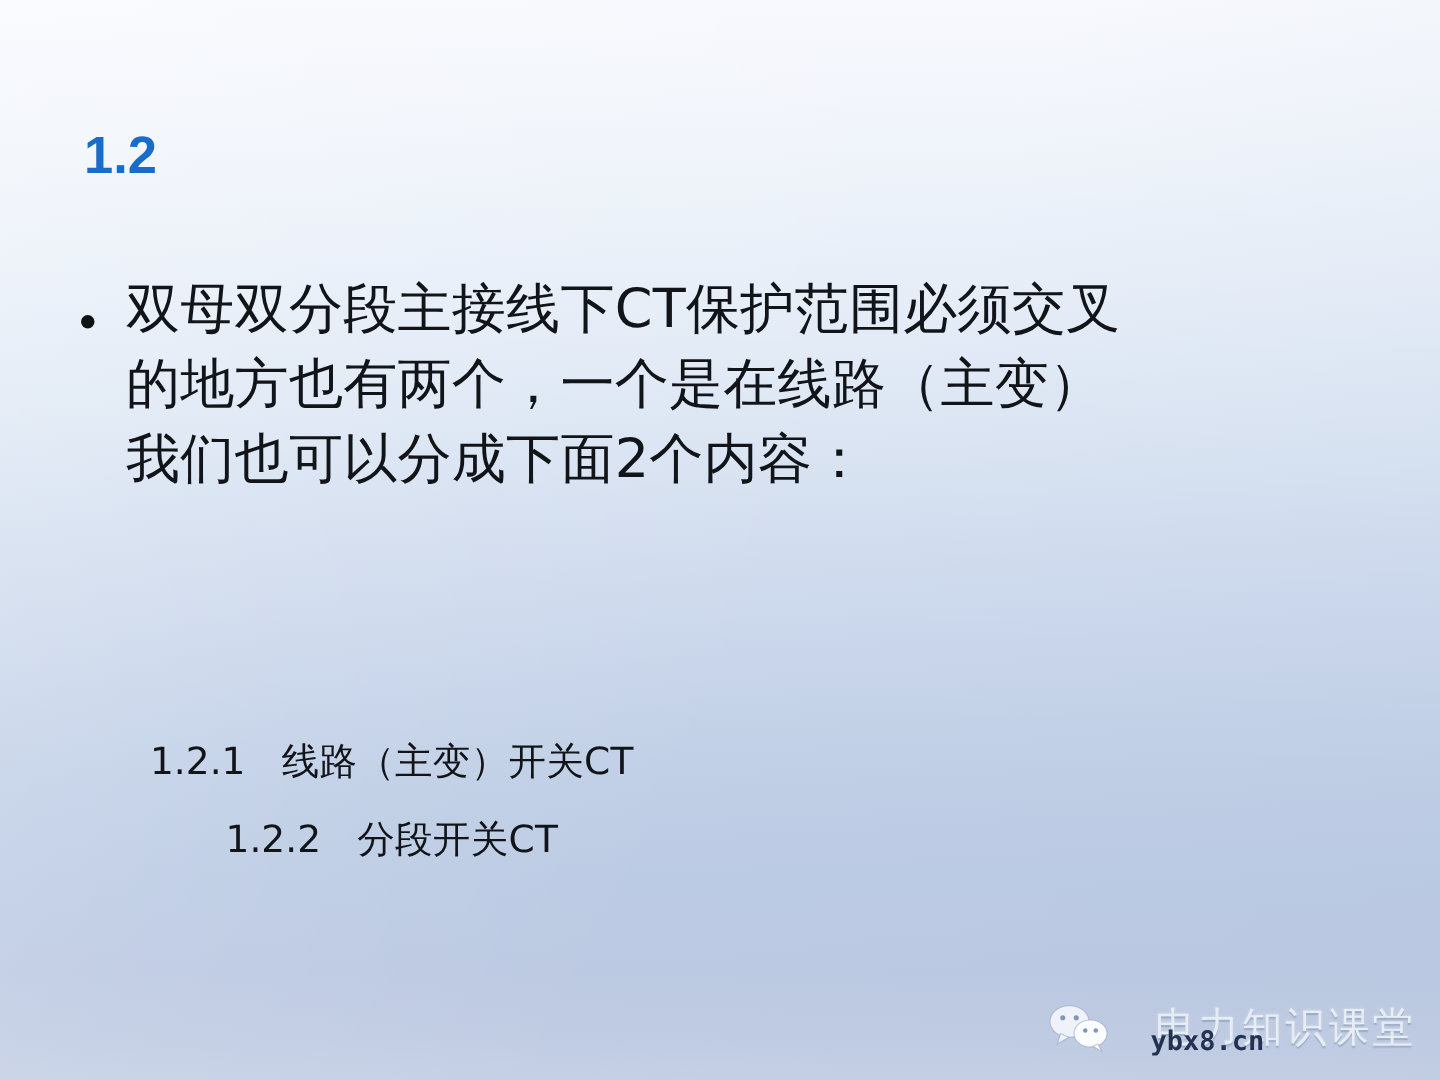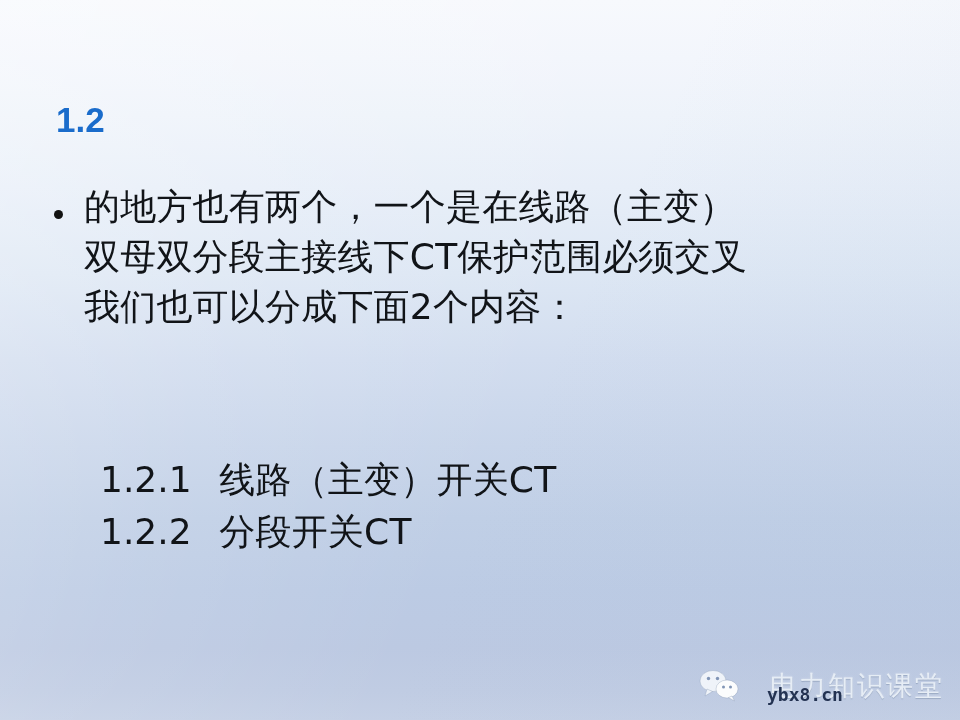--- a/index.html
+++ b/index.html
@@ -54,21 +54,21 @@
     position: relative;
     z-index: 2;
     width: 100%;
     height: 100%;
   }
 
   
   .title-row {
     position: absolute;
     left: 56px;
-    top: 100px;
+    top: 84px;
     display: flex;
     align-items: flex-start;
     white-space: nowrap;
     color: #1a6ccb;
     font-weight: bold;
     font-size: 35px;
     line-height: 1.15;
     letter-spacing: 0.5px;
     text-shadow: 0 1px 0 rgba(255,255,255,0.35);
   }
@@ -120,26 +120,27 @@
   }
   .bullet-text .ln {
     display: block;
     white-space: nowrap;
   }
 
   
   .subitems {
     position: absolute;
     left: 100px;
-    top: 454px;
+    top: 482px;
     color: #111418;
-    font-size: 36px;
+    font-size: 25px;
     line-height: 52px;
     font-family: "DejaVu Sans", "Liberation Sans", sans-serif;
     letter-spacing: 0.2px;
+    text-align: center;
   }
   .subitem {
     display: block;
     white-space: nowrap;
   }
   .subitem .sub-num {
     letter-spacing: 0px;
   }
   .subitem .sub-label {
     margin-left: 16px;
@@ -197,22 +198,22 @@
 
     <div class="title-row">
       <span class="title-num">1.2</span>
     </div>
 
     <div class="bullet-block">
       <div class="bullet-dot">
         <span class="dot"></span>
       </div>
       <div class="bullet-text">
+        <span class="ln">双母双分段主接线下CT保护范围必须交叉</span>
         <span class="ln">的地方也有两个，一个是在线路（主变）</span>
-        <span class="ln">双母双分段主接线下CT保护范围必须交叉</span>
         <span class="ln">我们也可以分成下面2个内容：</span>
       </div>
     </div>
 
     <div class="subitems">
       <div class="subitem">
         <span class="sub-num">1.2.1</span>
         <span class="sub-label">线路（主变）开关CT</span>
       </div>
       <div class="subitem">

